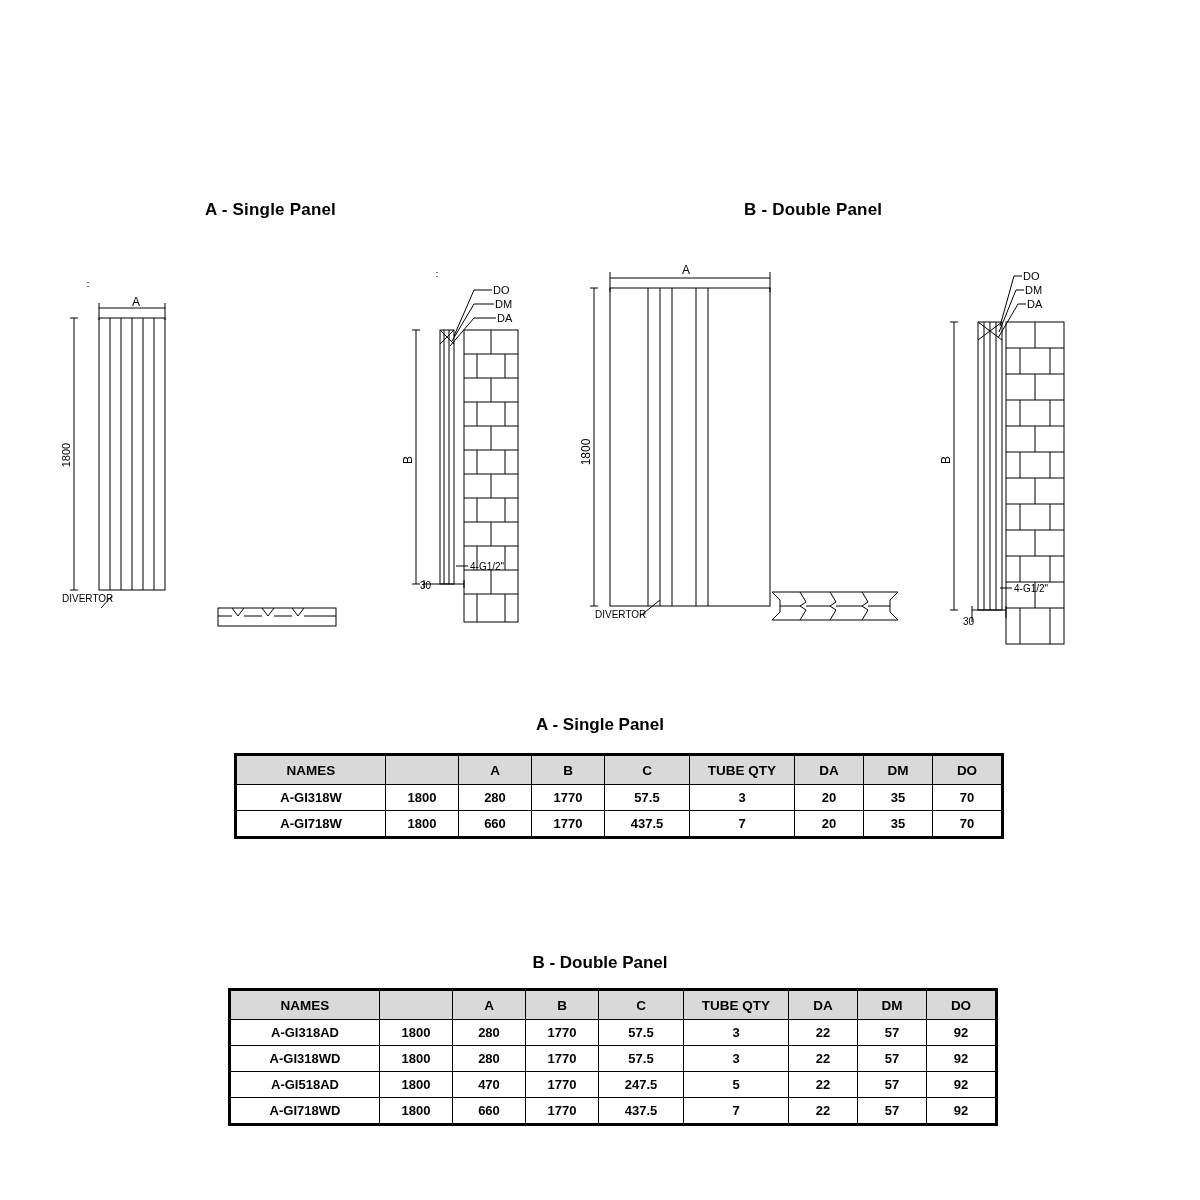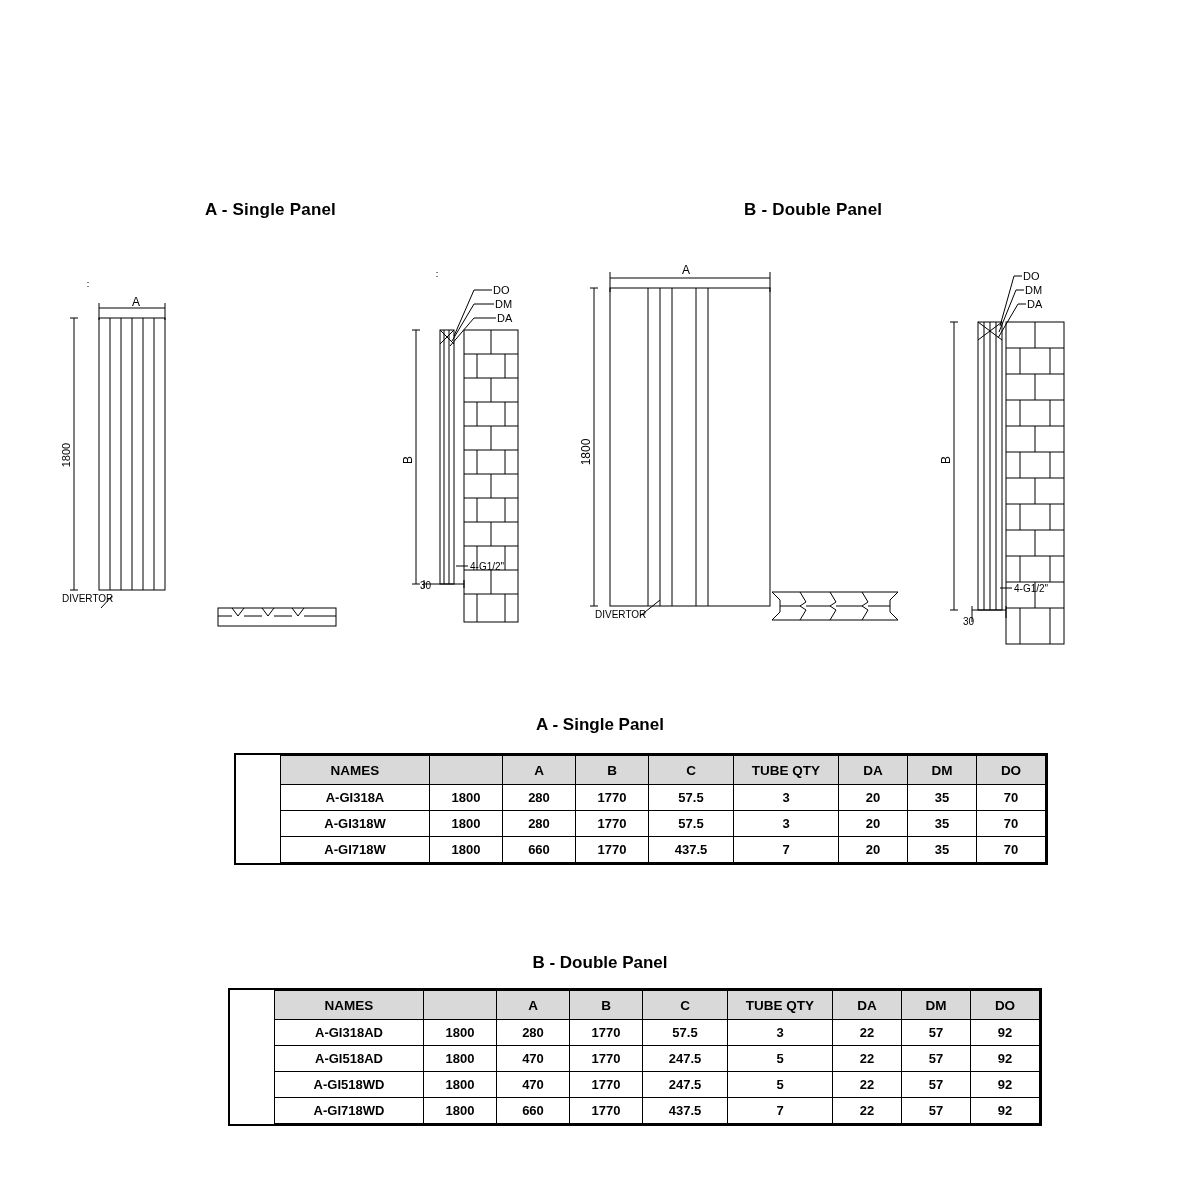--- a/index.html
+++ b/index.html
@@ -53,21 +53,21 @@
   .col-names { width: 140px; }
   .col-h     { width: 64px; }
   .col-a     { width: 64px; }
   .col-b     { width: 64px; }
   .col-c     { width: 76px; }
   .col-tq    { width: 96px; margin-top: 48px; }
   .col-da    { width: 60px; }
   .col-dm    { width: 60px; }
   .col-do    { width: 60px; }
 
-  .table-wrap { position: absolute; padding-left: 44px; }
+  .table-wrap { position: absolute; }
 
   
   .tframe {
     border: 2px solid #000;
   }
   svg { display:block; }
   text { font-family: "Liberation Sans", sans-serif; }
 </style>
 </head>
 <body>
@@ -297,31 +297,20 @@
         <th class="col-b">B</th>
         <th class="col-c">C</th>
         <th class="col-tq">TUBE QTY</th>
         <th class="col-da">DA</th>
         <th class="col-dm">DM</th>
         <th class="col-do">DO</th>
       </tr>
     </thead>
     <tbody>
       <tr>
-        <td>A-GI318A</td>
-        <td>1800</td>
-        <td>280</td>
-        <td>1770</td>
-        <td>57.5</td>
-        <td>3</td>
-        <td>20</td>
-        <td>35</td>
-        <td>70</td>
-      </tr>
-      <tr>
         <td>A-GI318W</td>
         <td>1800</td>
         <td>280</td>
         <td>1770</td>
         <td>57.5</td>
         <td>3</td>
         <td>20</td>
         <td>35</td>
         <td>70</td>
       </tr>
@@ -363,42 +352,42 @@
         <td>1800</td>
         <td>280</td>
         <td>1770</td>
         <td>57.5</td>
         <td>3</td>
         <td>22</td>
         <td>57</td>
         <td>92</td>
       </tr>
       <tr>
+        <td>A-GI318WD</td>
+        <td>1800</td>
+        <td>280</td>
+        <td>1770</td>
+        <td>57.5</td>
+        <td>3</td>
+        <td>22</td>
+        <td>57</td>
+        <td>92</td>
+      </tr>
+      <tr>
         <td>A-GI518AD</td>
         <td>1800</td>
         <td>470</td>
         <td>1770</td>
         <td>247.5</td>
         <td>5</td>
         <td>22</td>
         <td>57</td>
         <td>92</td>
       </tr>
       <tr>
-        <td>A-GI518WD</td>
-        <td>1800</td>
-        <td>470</td>
-        <td>1770</td>
-        <td>247.5</td>
-        <td>5</td>
-        <td>22</td>
-        <td>57</td>
-        <td>92</td>
-      </tr>
-      <tr>
         <td>A-GI718WD</td>
         <td>1800</td>
         <td>660</td>
         <td>1770</td>
         <td>437.5</td>
         <td>7</td>
         <td>22</td>
         <td>57</td>
         <td>92</td>
       </tr>

